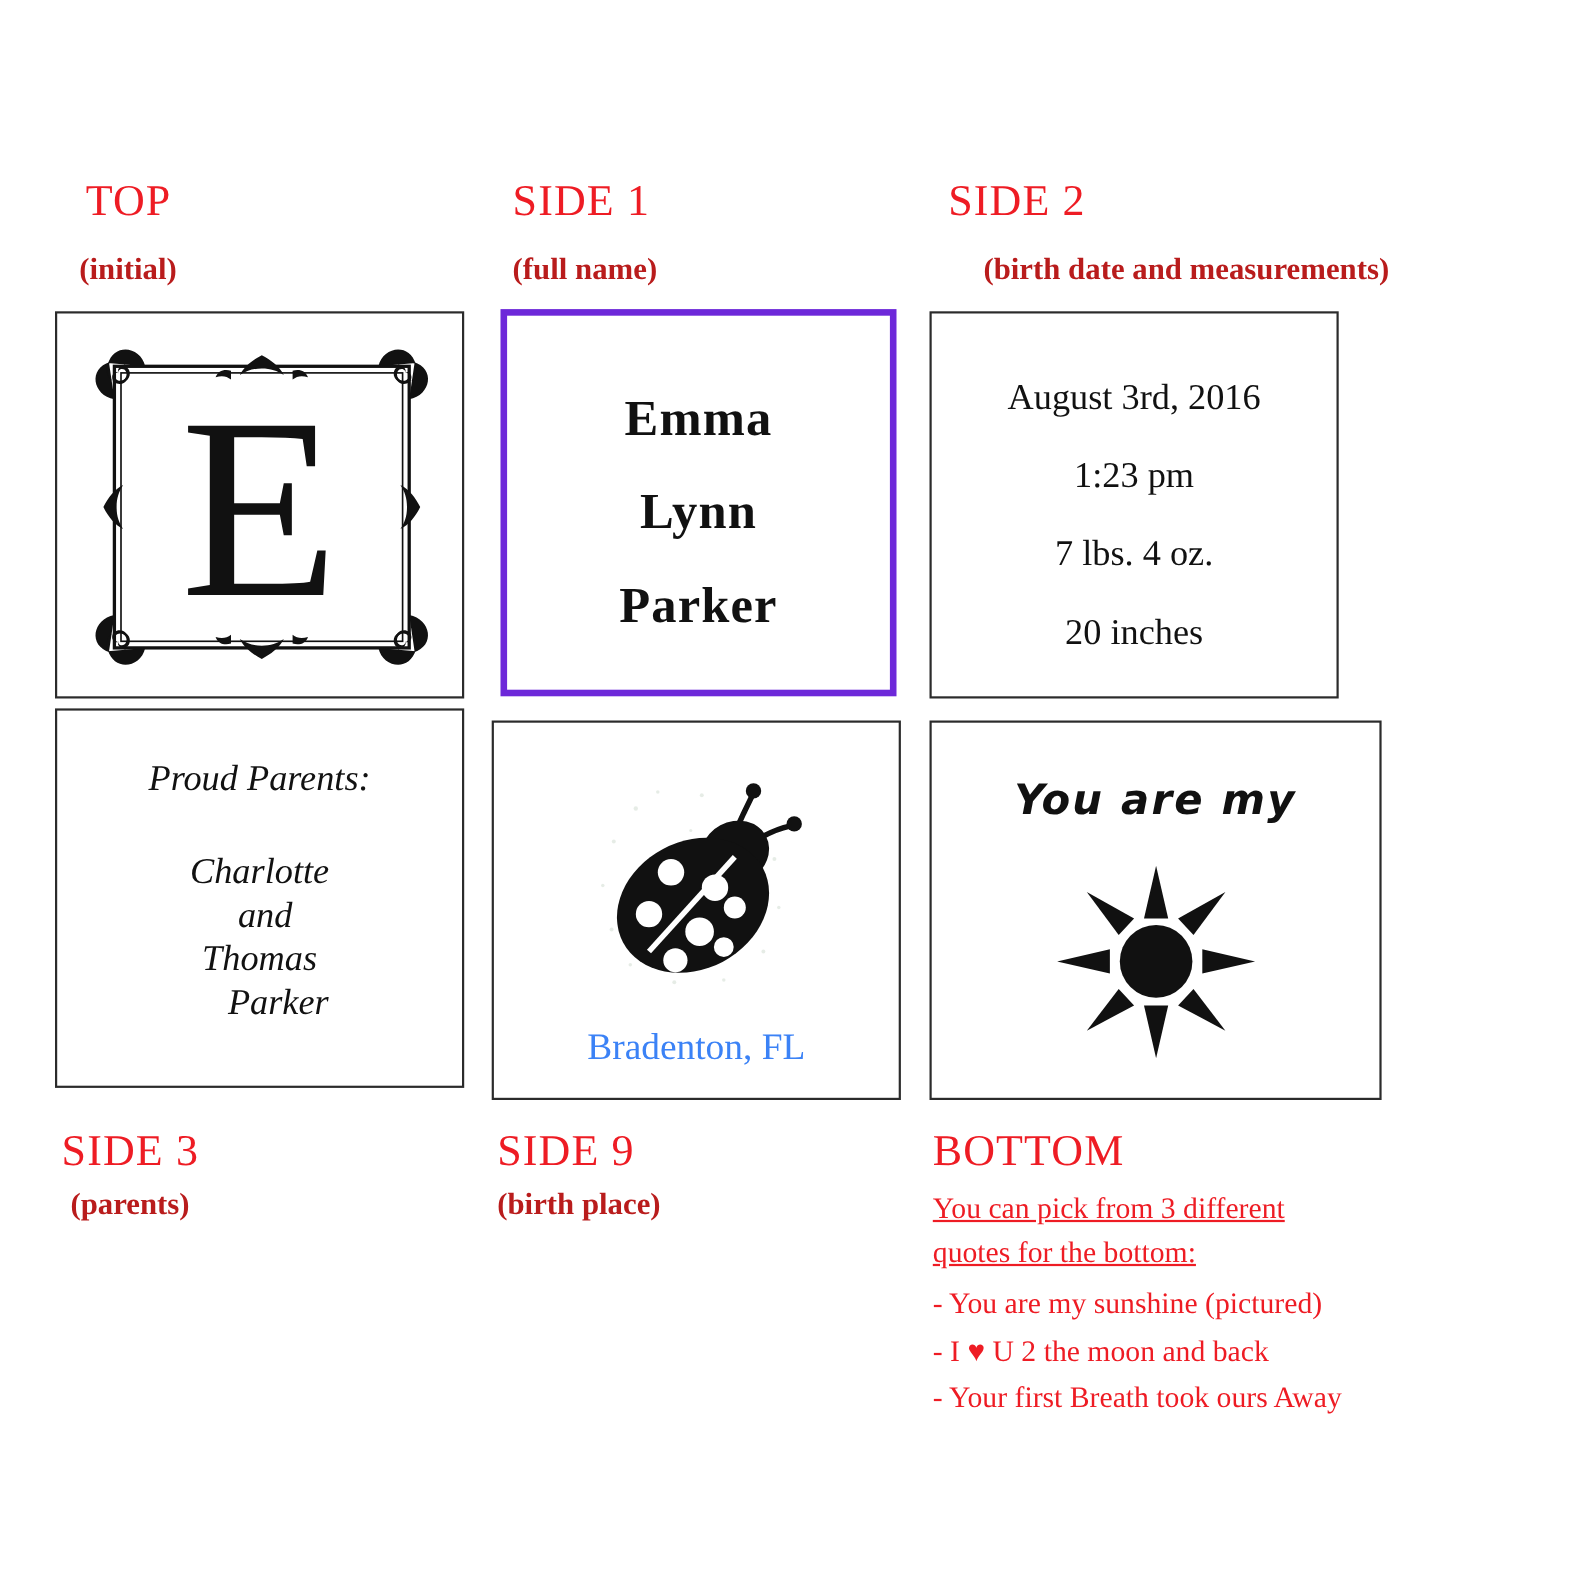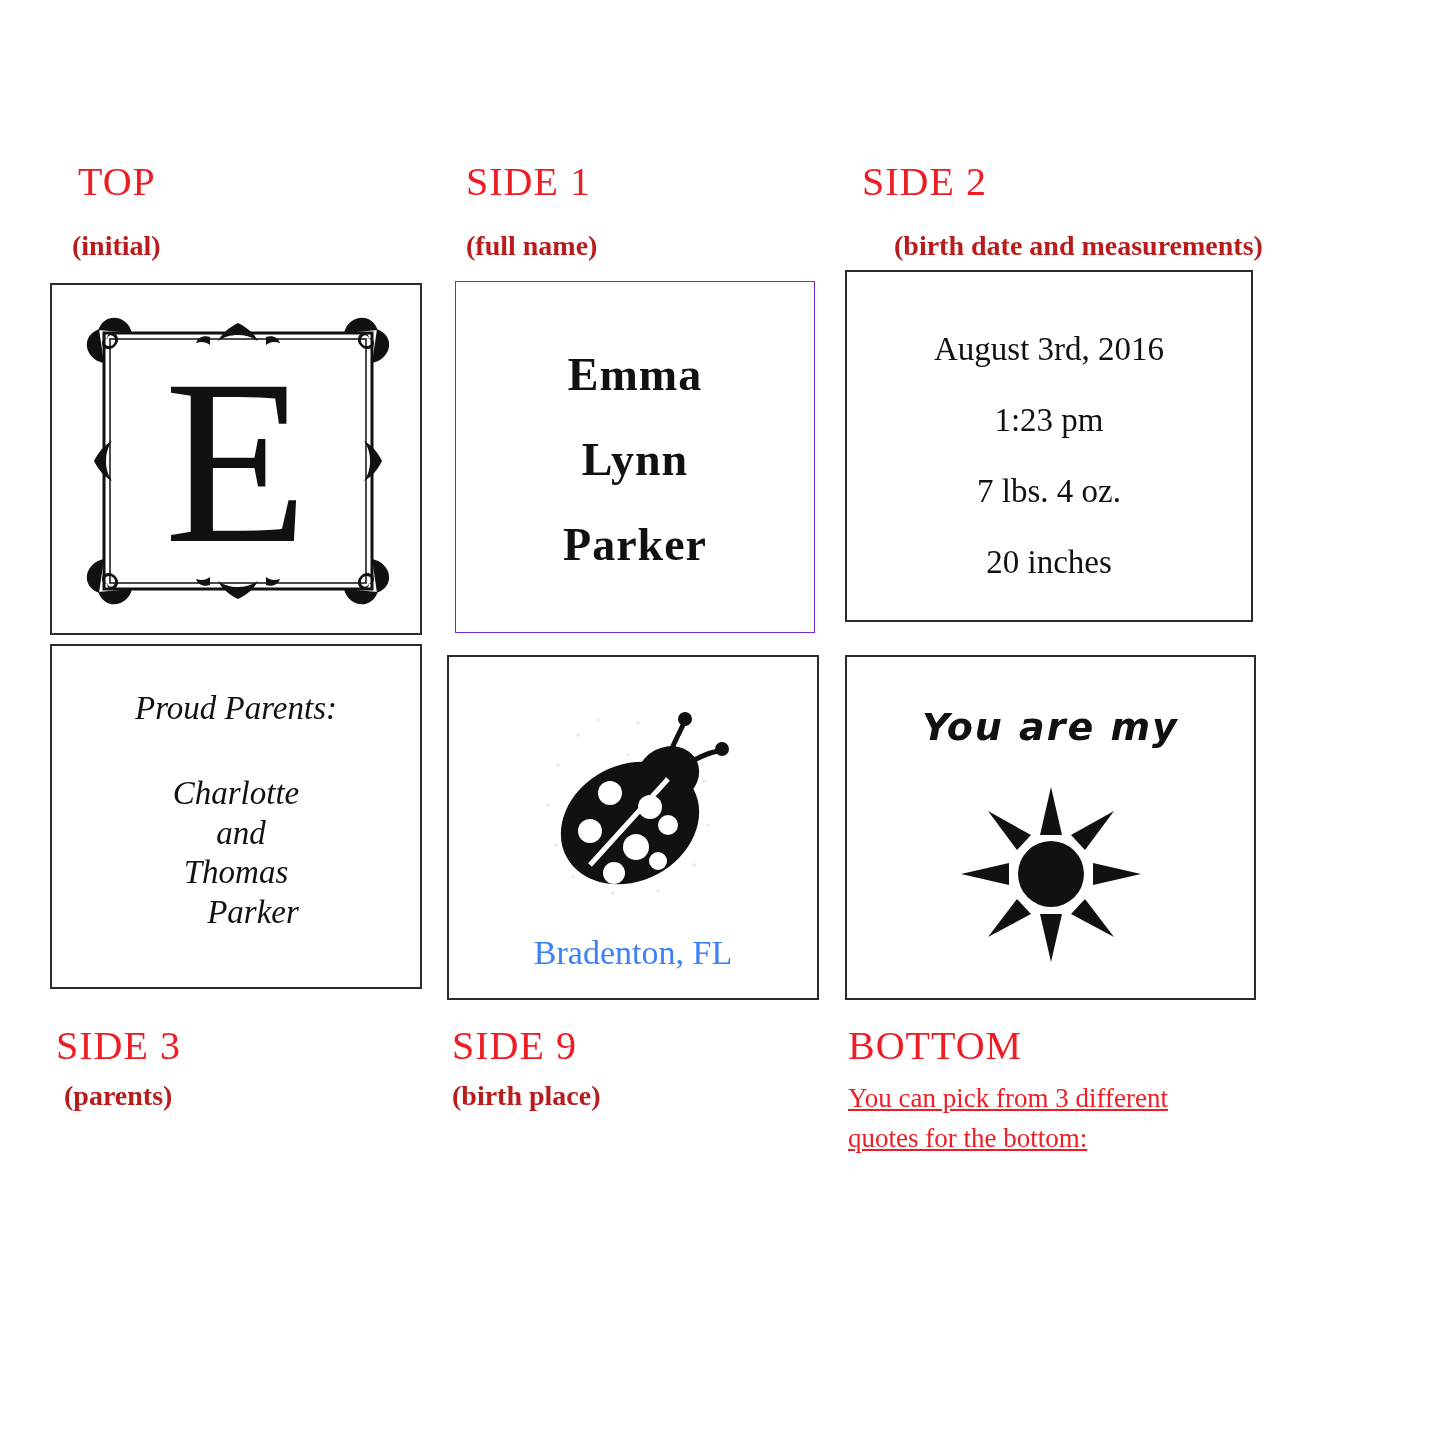--- a/index.html
+++ b/index.html
@@ -47,21 +47,21 @@
   }
   .label-note.underline { text-decoration: underline; }
 
   
   .panel {
     position: absolute;
     border: 2px solid #2b2b2b;
     background: #ffffff;
     box-sizing: border-box;
   }
-  .panel-thin { border: 1px solid #6d28d9; }
+  .panel-thin { border: 6px solid #6d28d9; }
 
   
   #panel-top { left: 50px; top: 283px; width: 372px; height: 352px; }
   .monogram-wrap {
     position: absolute;
     left: 0; top: 0; right: 0; bottom: 0;
     display: flex;
     align-items: center;
     justify-content: center;
   }
@@ -84,21 +84,21 @@
     text-align: center;
     font-family: "Liberation Serif", serif;
     font-weight: bold;
     font-size: 46px;
     color: #111;
     line-height: 1.85;
   }
   .name-block div { letter-spacing: 1px; }
 
   
-  #panel-side2 { left: 845px; top: 270px; width: 408px; height: 352px; }
+  #panel-side2 { left: 845px; top: 283px; width: 372px; height: 352px; }
   .birth-block {
     position: absolute;
     left: 0; right: 0; top: 42px;
     text-align: center;
     font-family: "Liberation Serif", serif;
     font-size: 33px;
     color: #111;
     line-height: 2.15;
   }
 
@@ -318,14 +318,19 @@
           <polygon points="27,24 70,48 56,63"></polygon>
         </g>
       </svg>
     </div>
   </div>
 
   <div class="label-title" style="left:848px; top:1022px;">BOTTOM</div>
   <div class="label-note underline" style="left:848px; top:1083px;">You can pick from 3 different</div>
   <div class="label-note underline" style="left:848px; top:1123px;">quotes for the bottom:</div>
 
+  <div class="bottom-list" style="left:848px; top:1164px;">
+    <div>- You are my sunshine (pictured)</div>
+    <div>- I ♥ U 2 the moon and back</div>
+    <div>- Your first Breath took ours Away</div>
+  </div>
 
 </div>
 
 </body></html>

